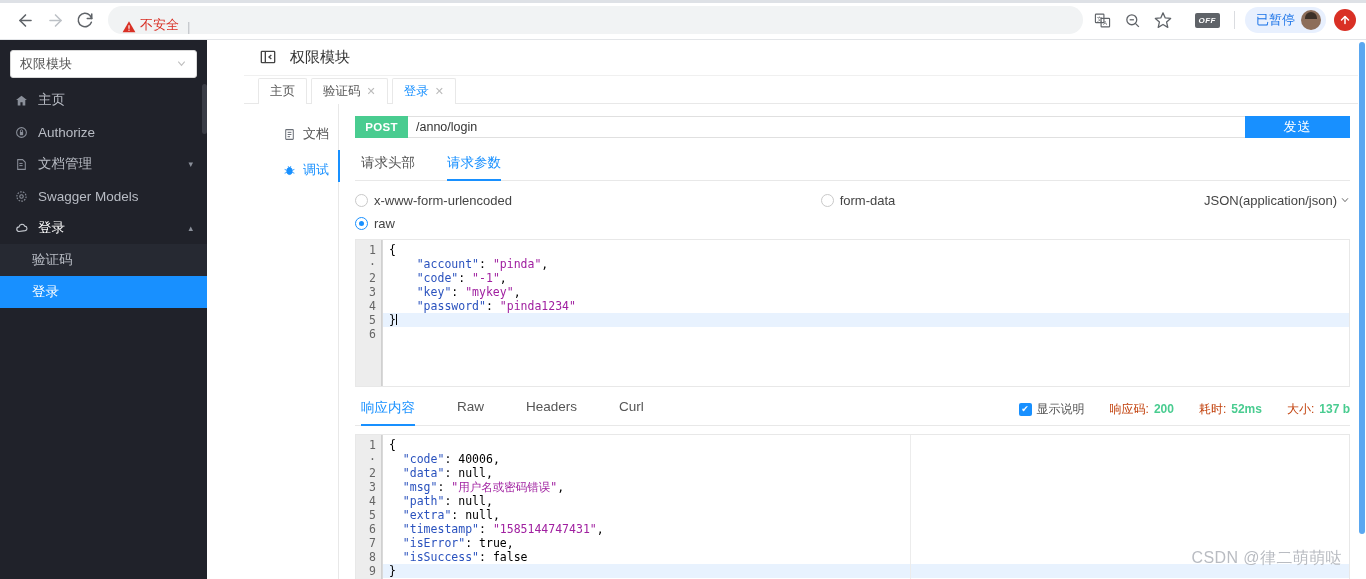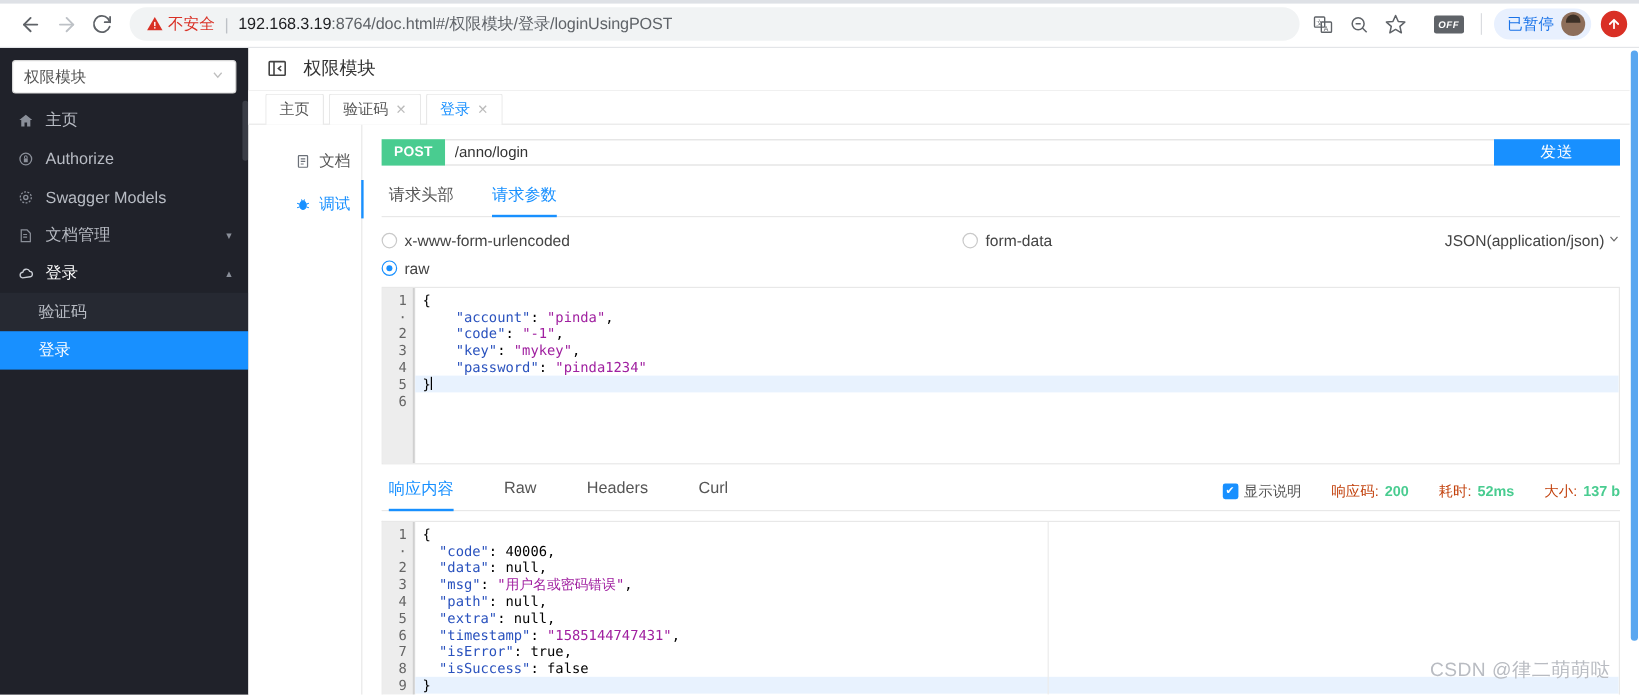--- a/index.html
+++ b/index.html
@@ -44,21 +44,21 @@
   .nav-btn svg { display: block; }
 
   #omnibox {
     flex: 1 1 auto;
     height: 28px;
     background: #f1f3f4;
     border-radius: 14px;
     margin-left: 8px;
     margin-right: 6px;
     display: flex;
-    align-items: center;
+    align-items: flex-end;
     padding: 0 14px;
     font-size: 13.5px;
     color: #202124;
     min-width: 0;
   }
   #warn-icon { color: #d93025; font-size: 12px; margin-right: 4px; display:flex; align-items:center;}
   #warn-text { color: #d93025; font-size: 13px; white-space: nowrap; }
   #omnibox-sep { color: #bdc1c6; margin: 0 8px; }
   #url-text { white-space: nowrap; overflow: hidden; font-size: 13.5px; letter-spacing: -0.1px;}
   #url-text .dim { color: #5f6368; }
@@ -101,21 +101,21 @@
     background:#3c3027;
   }
   #update-dot {
     width: 22px; height: 22px; border-radius: 50%;
     background: #d93025;
     display: flex; align-items: center; justify-content: center;
     color: #fff; margin-left: 6px;
   }
 
   
-  #app { display: flex; height: 539px; width: 1366px; }
+  #app { display: flex; height: 539px; width: 1366px; gap: 37px; }
 
   
   #sidebar {
     width: 207px;
     background: #20222a;
     flex: 0 0 207px;
     overflow: hidden;
     position: relative;
   }
   #sidebar-select-wrap { padding: 10px 10px 6px 10px; }
@@ -404,21 +404,20 @@
   <div id="omnibox">
     <span id="warn-icon">
       <svg width="14" height="14" viewBox="0 0 24 24" fill="currentColor">
           <path d="M12 2 L23 21 L1 21 Z"></path>
           <rect x="11" y="9" width="2" height="6" fill="#fff"></rect>
           <rect x="11" y="16.5" width="2" height="2" fill="#fff"></rect>
         </svg>
     </span>
     <span id="warn-text">不安全</span>
     <span id="omnibox-sep">|</span>
-    <span id="url-text"><span>192.168.3.19</span><span class="dim">:8764/doc.html#/权限模块/登录/loginUsingPOST</span></span>
   </div>
 
   <div id="chrome-right">
     <div class="tb-icon">
       <svg width="17" height="17" viewBox="0 0 24 24" fill="none" stroke="currentColor" stroke-width="1.6">
           <rect x="2" y="3" width="12" height="12" rx="1"></rect>
           <rect x="10" y="9" width="12" height="12" rx="1"></rect>
           <text x="4" y="12" font-size="8" fill="currentColor" stroke="none">文</text>
           <text x="13" y="19" font-size="8" fill="currentColor" stroke="none">A</text>
         </svg>
@@ -477,37 +476,37 @@
           <svg width="13" height="13" viewBox="0 0 24 24" fill="none" stroke="currentColor" stroke-width="2">
             <circle cx="12" cy="12" r="9"></circle>
             <rect x="9" y="11" width="6" height="6" fill="currentColor" stroke="none"></rect>
             <path d="M10 11 V9 a2 2 0 0 1 4 0 v2" stroke-width="1.6"></path>
           </svg>
         </span>
       <span class="label">Authorize</span>
     </div>
     <div class="side-item">
       <span class="ico">
-          <svg width="13" height="13" viewBox="0 0 24 24" fill="none" stroke="currentColor" stroke-width="2">
-            <circle cx="12" cy="12" r="3.2"></circle>
-            <circle cx="12" cy="12" r="8.5" stroke-dasharray="3 2.2"></circle>
-          </svg>
-        </span>
-      <span class="label">Swagger Models</span>
-    </div>
-    <div class="side-item">
-      <span class="ico">
           <svg width="13" height="13" viewBox="0 0 24 24" fill="none" stroke="currentColor" stroke-width="1.9">
             <path d="M5 3 h9 l5 5 v13 h-14 z"></path>
             <line x1="8" y1="10" x2="14" y2="10"></line>
             <line x1="8" y1="14" x2="14" y2="14"></line>
           </svg>
         </span>
       <span class="label">文档管理</span>
       <span class="arrow">▾</span>
+    </div>
+    <div class="side-item">
+      <span class="ico">
+          <svg width="13" height="13" viewBox="0 0 24 24" fill="none" stroke="currentColor" stroke-width="2">
+            <circle cx="12" cy="12" r="3.2"></circle>
+            <circle cx="12" cy="12" r="8.5" stroke-dasharray="3 2.2"></circle>
+          </svg>
+        </span>
+      <span class="label">Swagger Models</span>
     </div>
     <div class="side-item open">
       <span class="ico">
           <svg width="14" height="14" viewBox="0 0 24 24" fill="none" stroke="currentColor" stroke-width="1.9">
             <path d="M6.5 18 a4 4 0 0 1 0.4 -7.96 a5.2 5.2 0 0 1 9.9 -1.2 a3.9 3.9 0 0 1 0.7 7.7 z"></path>
           </svg>
         </span>
       <span class="label">登录</span>
       <span class="arrow">▴</span>
     </div>

